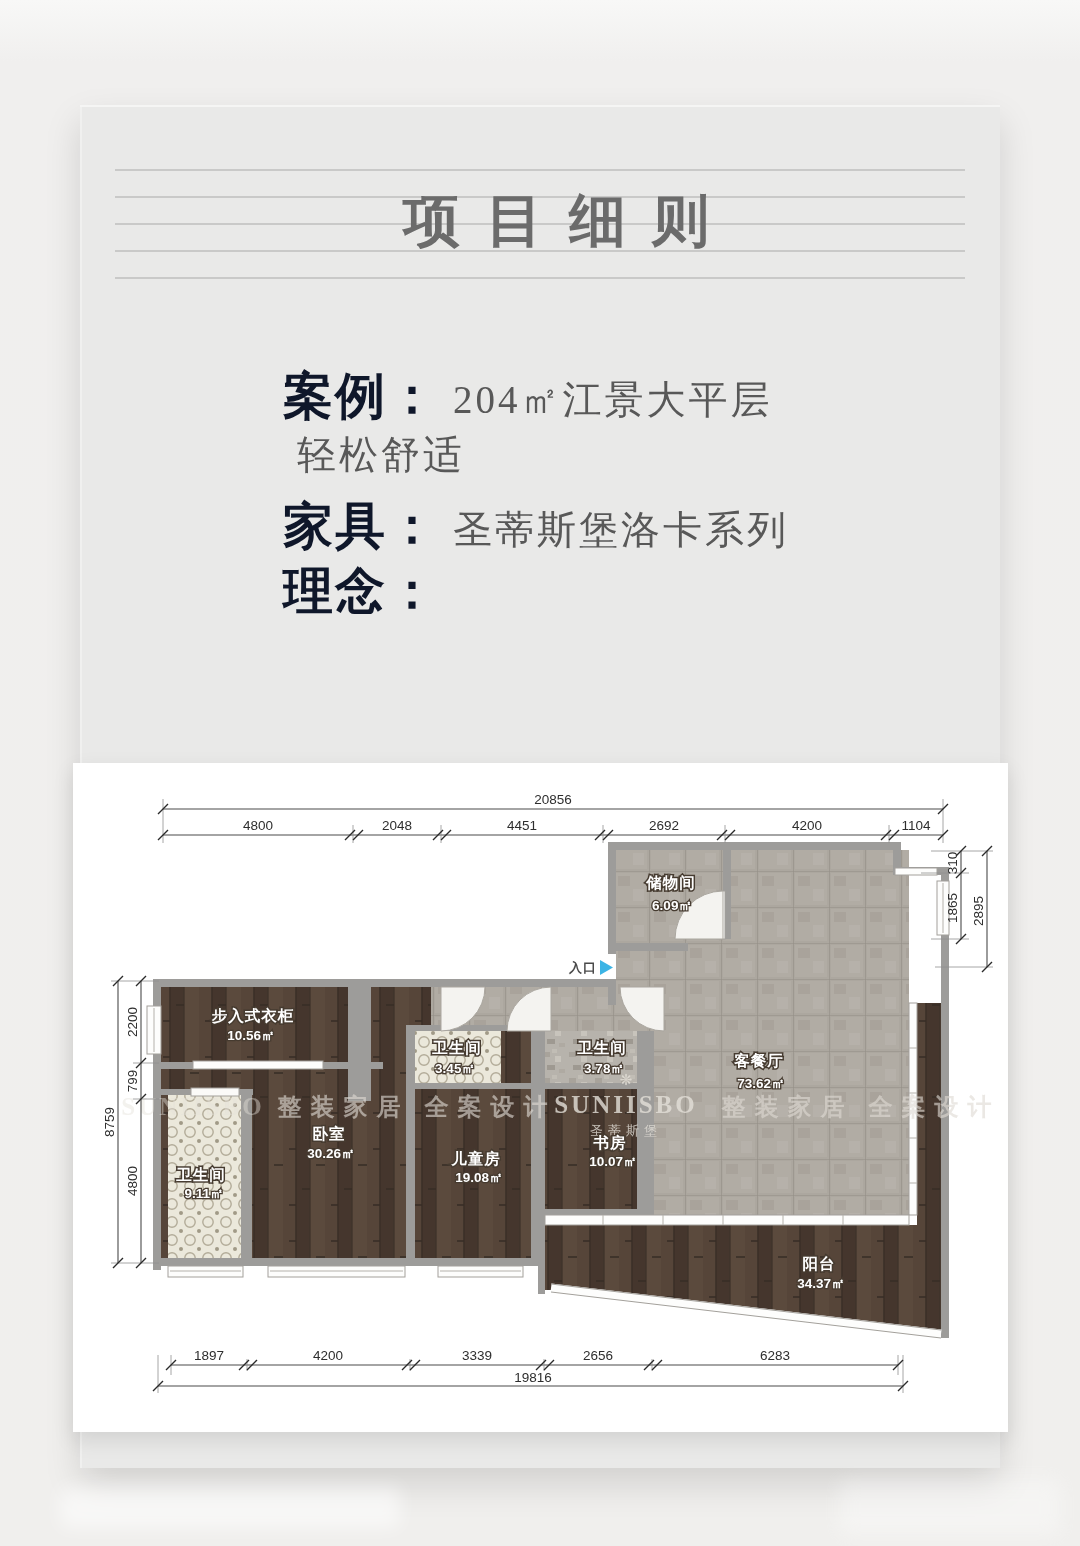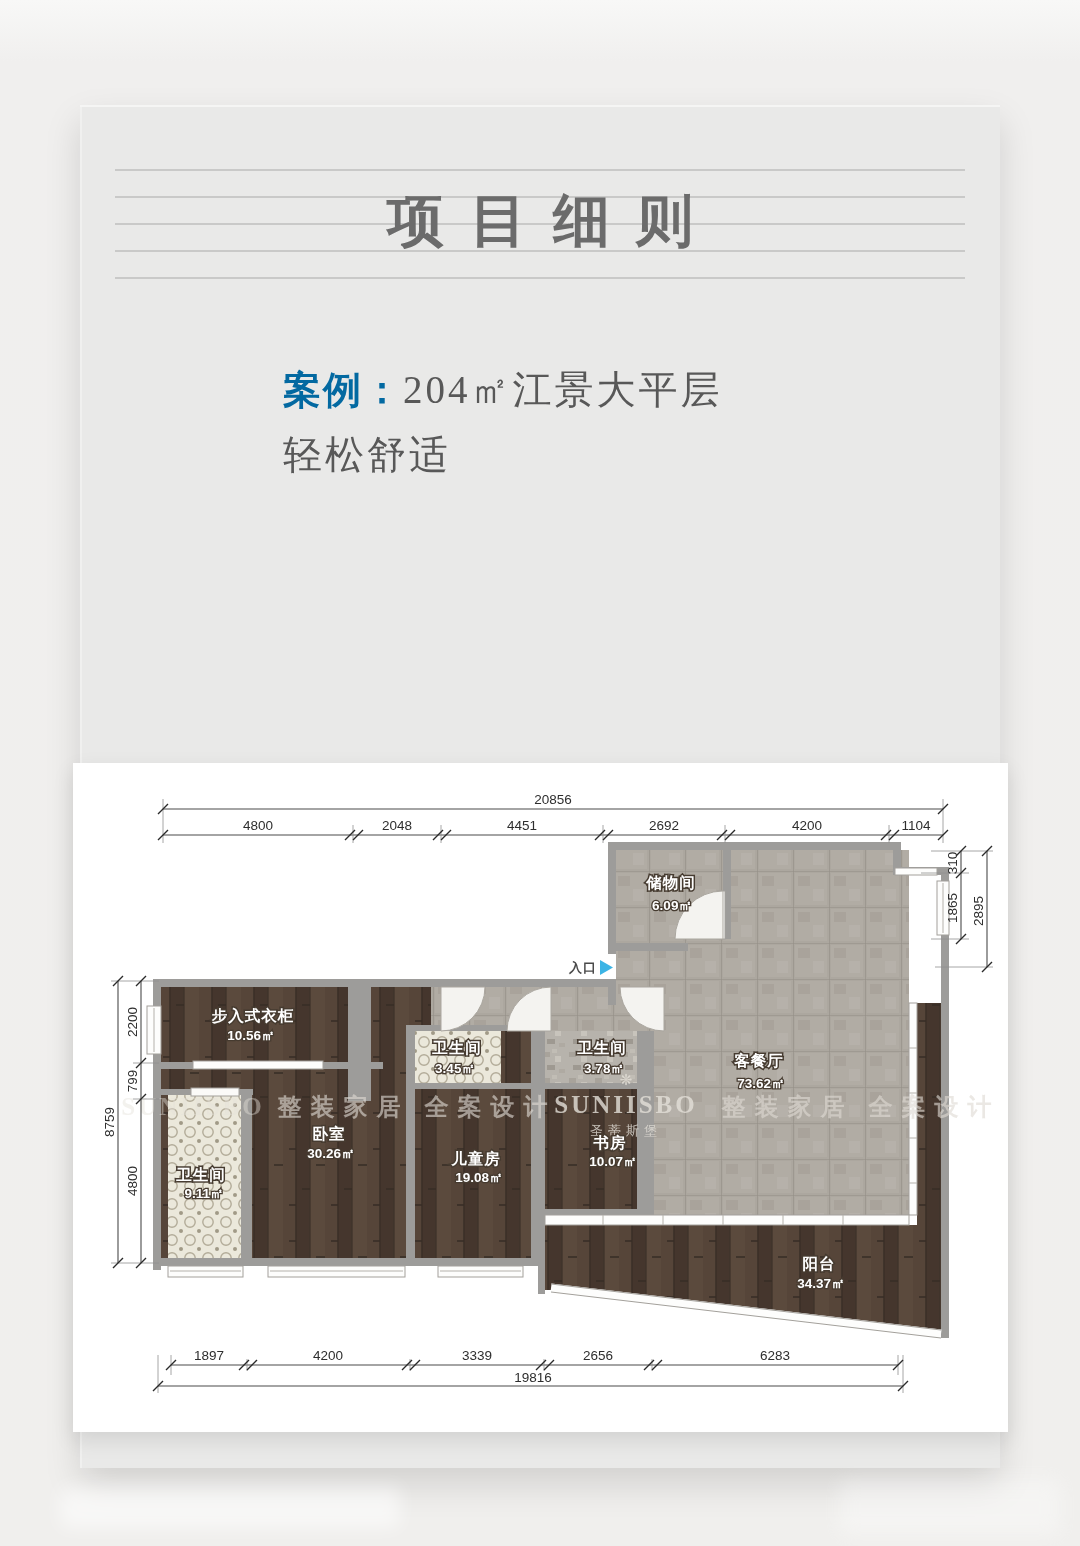--- a/index.html
+++ b/index.html
@@ -13,32 +13,32 @@
     position:absolute;left:80px;top:105px;width:920px;height:1363px;
     background:#e9e9e8;
     box-shadow:0 16px 34px rgba(0,0,0,.13), inset 0 2px 0 #f5f5f4, inset 2px 0 0 #f0f0ef;
   }
   
   .rule{position:absolute;left:35px;width:850px;height:2px;background:#c9c9c8;}
   .page-title{
     position:absolute;left:0;top:78px;width:920px;text-align:center;
     font-family:"Liberation Serif","DejaVu Serif",serif;
     font-size:57px;font-weight:600;color:#6b6b6b;
-    letter-spacing:26px;text-indent:26px;white-space:nowrap;
+    letter-spacing:26px;text-indent:26px;white-space:nowrap;padding-left:16px;
   }
   
   .info{position:absolute;left:203px;top:258px;}
   .info-row{display:flex;align-items:baseline;height:65px;}
   .info-label{
     font-family:"Liberation Serif","DejaVu Serif",serif;
-    font-size:38px;font-weight:bold;color:#0369a1;letter-spacing:2px;white-space:nowrap;
+    font-size:50px;font-weight:bold;color:#0f172a;letter-spacing:2px;white-space:nowrap;
   }
   .info-value{
     font-family:"Liberation Serif","DejaVu Serif",serif;
-    font-size:39px;color:#585858;letter-spacing:3px;white-space:nowrap;
+    font-size:39px;color:#585858;letter-spacing:3px;margin-left:14px;white-space:nowrap;
   }
   
   .plan-card{
     position:absolute;left:73px;top:763px;width:935px;height:669px;
     background:#ffffff;box-shadow:0 8px 20px rgba(0,0,0,.10);overflow:hidden;
   }
   .plan-card svg{display:block;}
   
   .soft{position:absolute;background:rgba(255,255,255,.55);filter:blur(9px);border-radius:6px;}
 
@@ -75,20 +75,25 @@
 
   <div class="info">
     <div class="info-row">
       <span class="info-label">案例：</span>
       <span class="info-value">204㎡江景大平层</span>
     </div>
     <div class="info-row">
       <span class="info-value">轻松舒适</span>
     </div>
     <div class="info-row">
+      <span class="info-label">家具：</span>
+      <span class="info-value">圣蒂斯堡洛卡系列</span>
+    </div>
+    <div class="info-row">
+      <span class="info-label">理念：</span>
     </div>
   </div>
 </div>
 
 <div class="plan-card">
 <svg width="935" height="669" viewBox="0 0 935 669">
   <defs>
     <pattern id="wood" width="42" height="92" patternUnits="userSpaceOnUse">
       <rect width="42" height="92" fill="#4c3d33"></rect>
       <rect x="0" width="12" height="92" fill="#564539"></rect>

